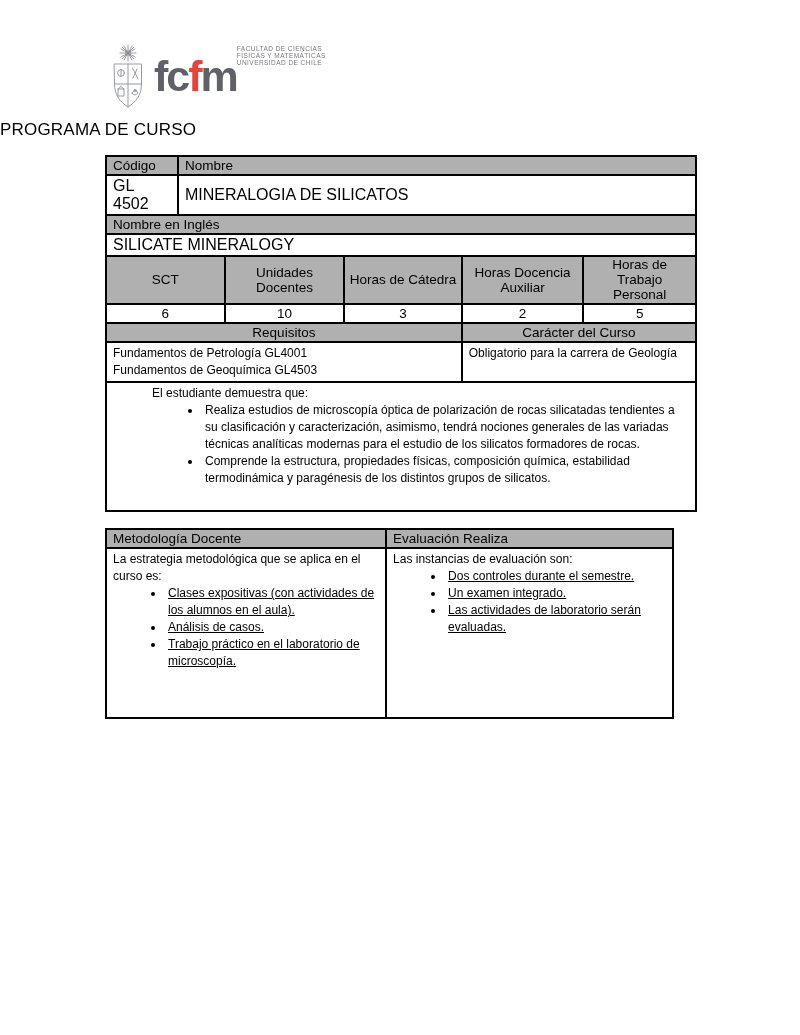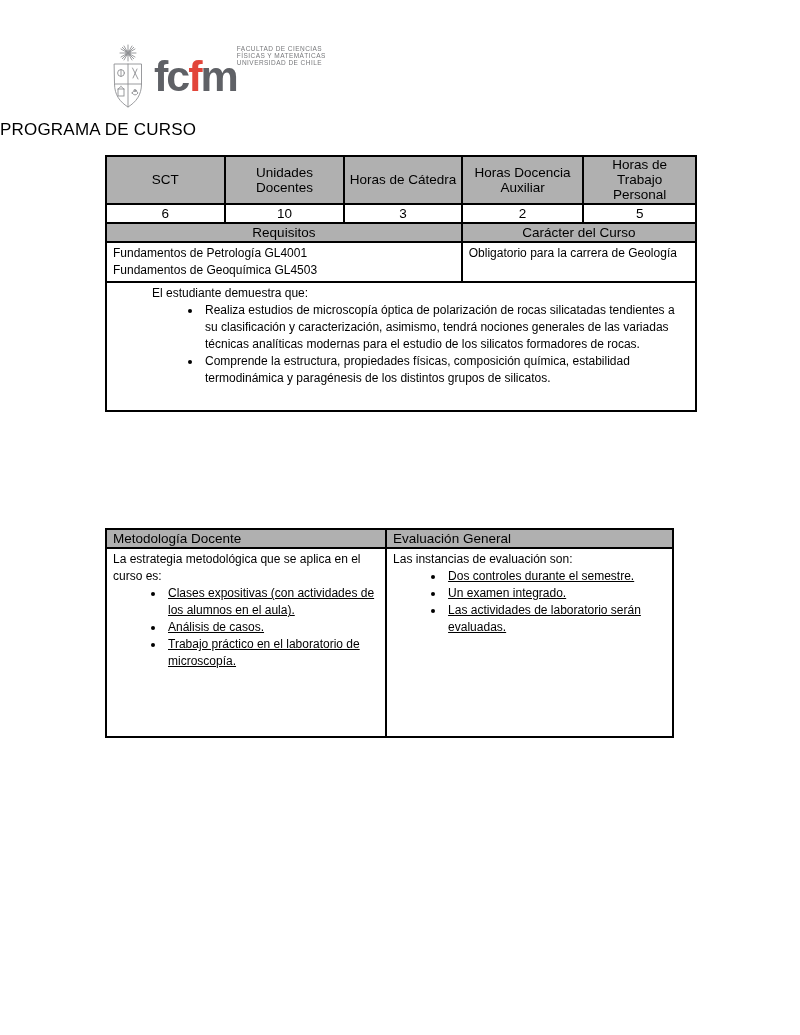--- a/index.html
+++ b/index.html
@@ -72,21 +72,21 @@
   .h17 { height: 17px; }
   .h16 { height: 16px; }
   .narrow { padding: 0 14px; }
   .body-cell {
     vertical-align: top;
     font-size: 12px;
     line-height: 17px;
     padding: 2px 8px 2px 6px;
   }
   .t1 .res-cell { height: 129px; padding-left: 45px; }
-  .t2 .body-cell { height: 189px; }
+  .t2 .body-cell { height: 170px; }
   ul.bullets { margin: 0; padding-left: 50px; list-style: disc outside; }
   ul.bullets li { padding-left: 3px; }
   .t2 ul.bullets { padding-left: 52px; text-decoration: underline; }
 </style>
 </head>
 <body>
 
 <div class="page">
 
   <div class="logo">
@@ -127,20 +127,42 @@
         <div>FÍSICAS Y MATEMÁTICAS</div>
         <div>UNIVERSIDAD DE CHILE</div>
       </div>
     </div>
   </div>
 
   <div class="doc-title">PROGRAMA DE CURSO</div>
 
   <div class="tbl-wrap t1">
 
+    <table>
+      <colgroup>
+          <col style="width:12.2%">
+          <col>
+        </colgroup>
+      <tbody>
+          <tr>
+        <td class="gray h18">Código</td>
+        <td class="gray h18">Nombre</td>
+      </tr>
+      <tr>
+        <td class="big h21">GL 4502</td>
+        <td class="big h21">MINERALOGIA DE SILICATOS</td>
+      </tr>
+      <tr>
+        <td class="gray h18" colspan="2">Nombre en Inglés</td>
+      </tr>
+      <tr>
+        <td class="big h21" colspan="2">SILICATE MINERALOGY</td>
+      </tr>
+    </tbody>
+      </table>
 
     <table>
       <colgroup>
         <col style="width:20.1%">
           <col style="width:20.3%">
           <col style="width:19.9%">
           <col style="width:20.6%">
           <col style="width:19.1%">
       </colgroup>
       <tbody>
@@ -199,21 +221,21 @@
 
   <div class="tbl-wrap t2">
     <table>
       <colgroup>
           <col style="width:49.4%">
           <col>
         </colgroup>
       <tbody>
           <tr>
         <td class="gray h18">Metodología Docente</td>
-        <td class="gray h18">Evaluación General</td>
+        <td class="gray h18">Evaluación Realiza</td>
       </tr>
       <tr>
         <td class="body-cell">
           <div>La estrategia metodológica que se aplica en el curso es:</div>
           <ul class="bullets">
             <li>Clases expositivas (con actividades de los alumnos en el aula).</li>
             <li>Análisis de casos.</li>
             <li>Trabajo práctico en el laboratorio de microscopía.</li>
           </ul>
         </td>

